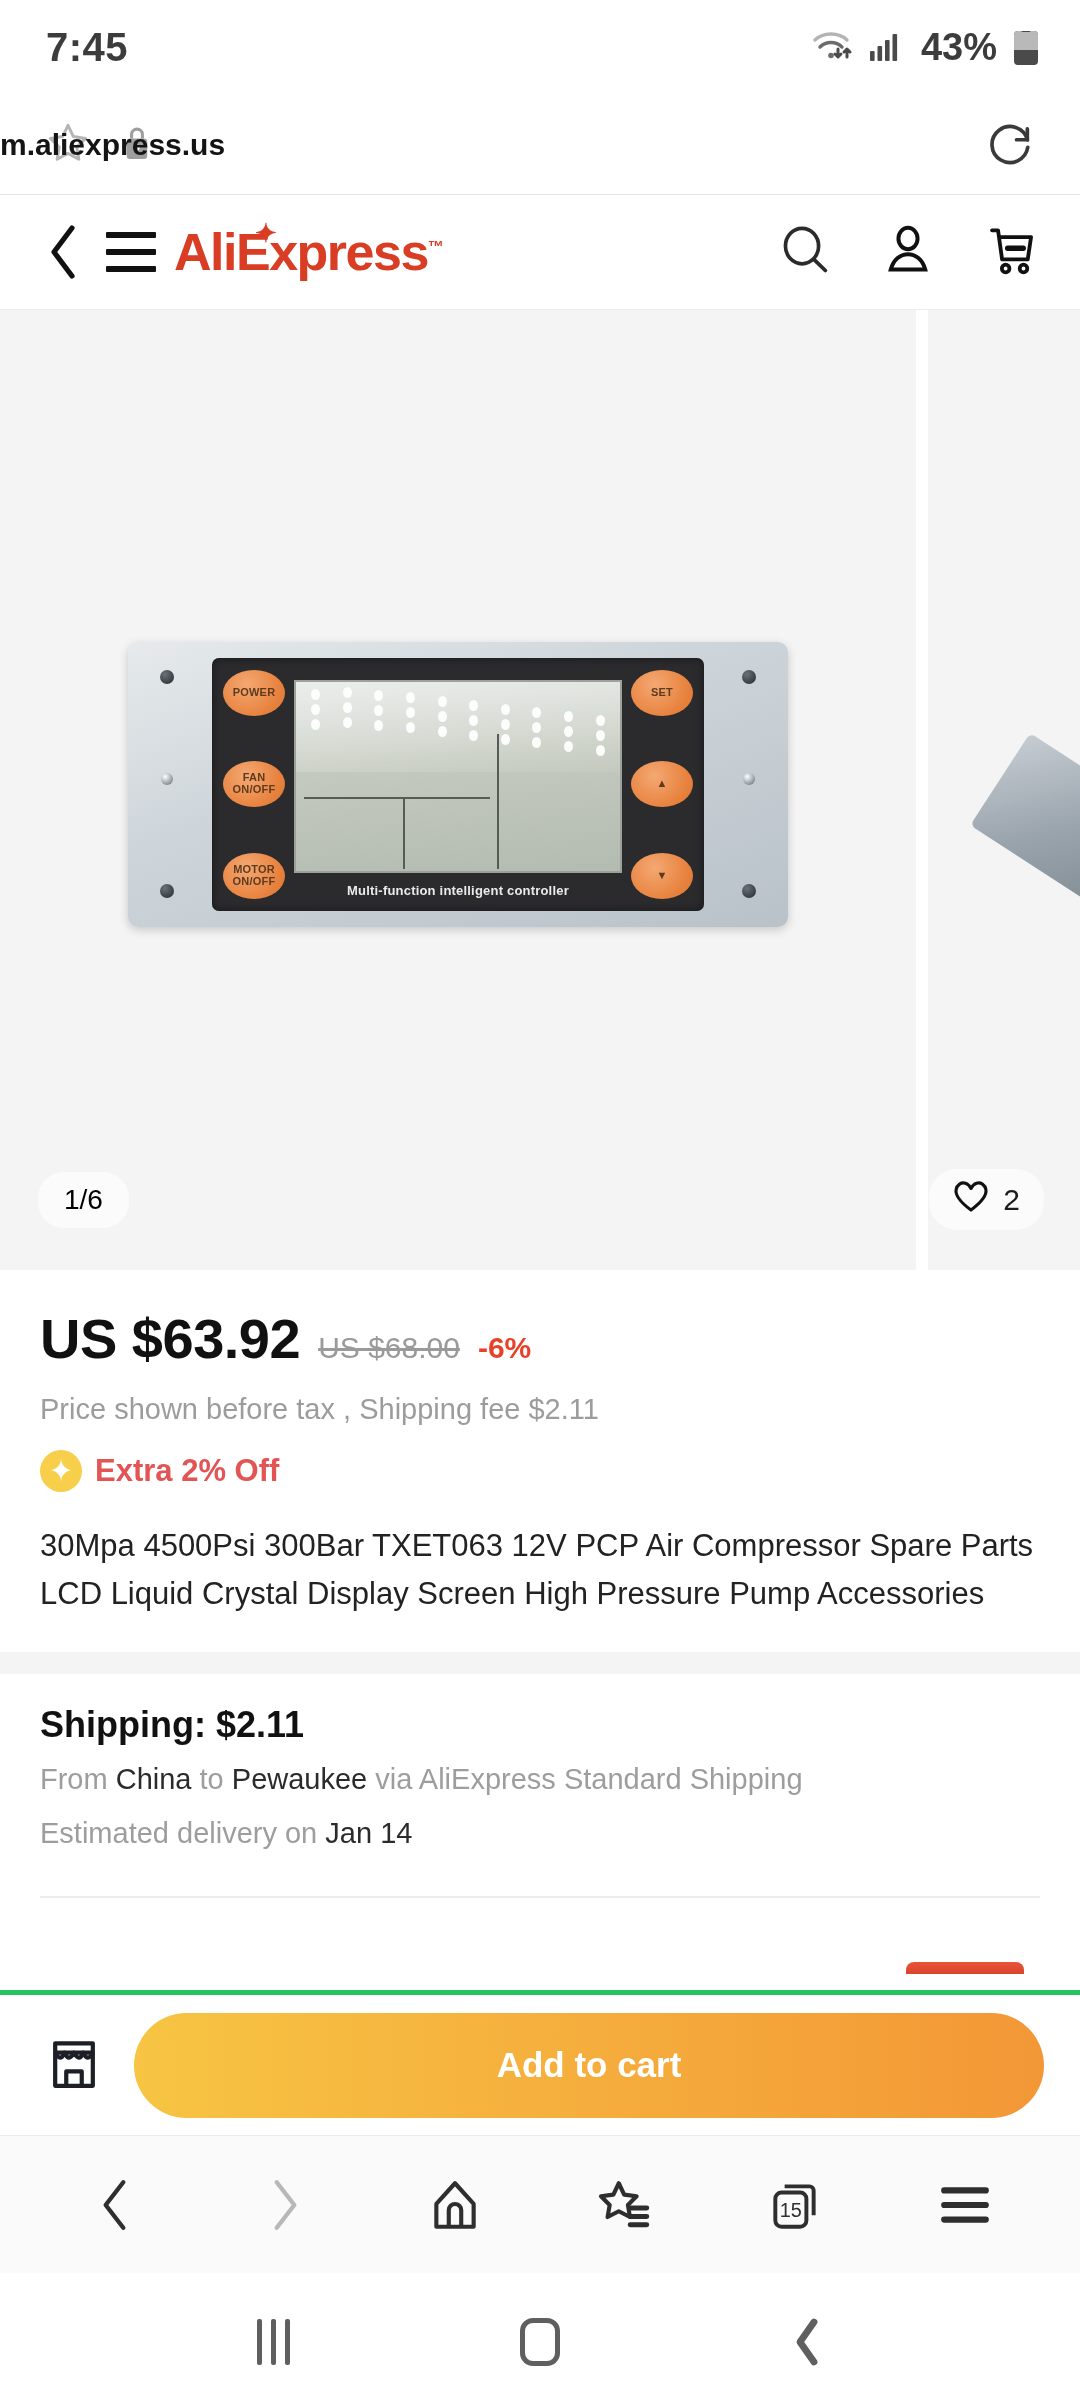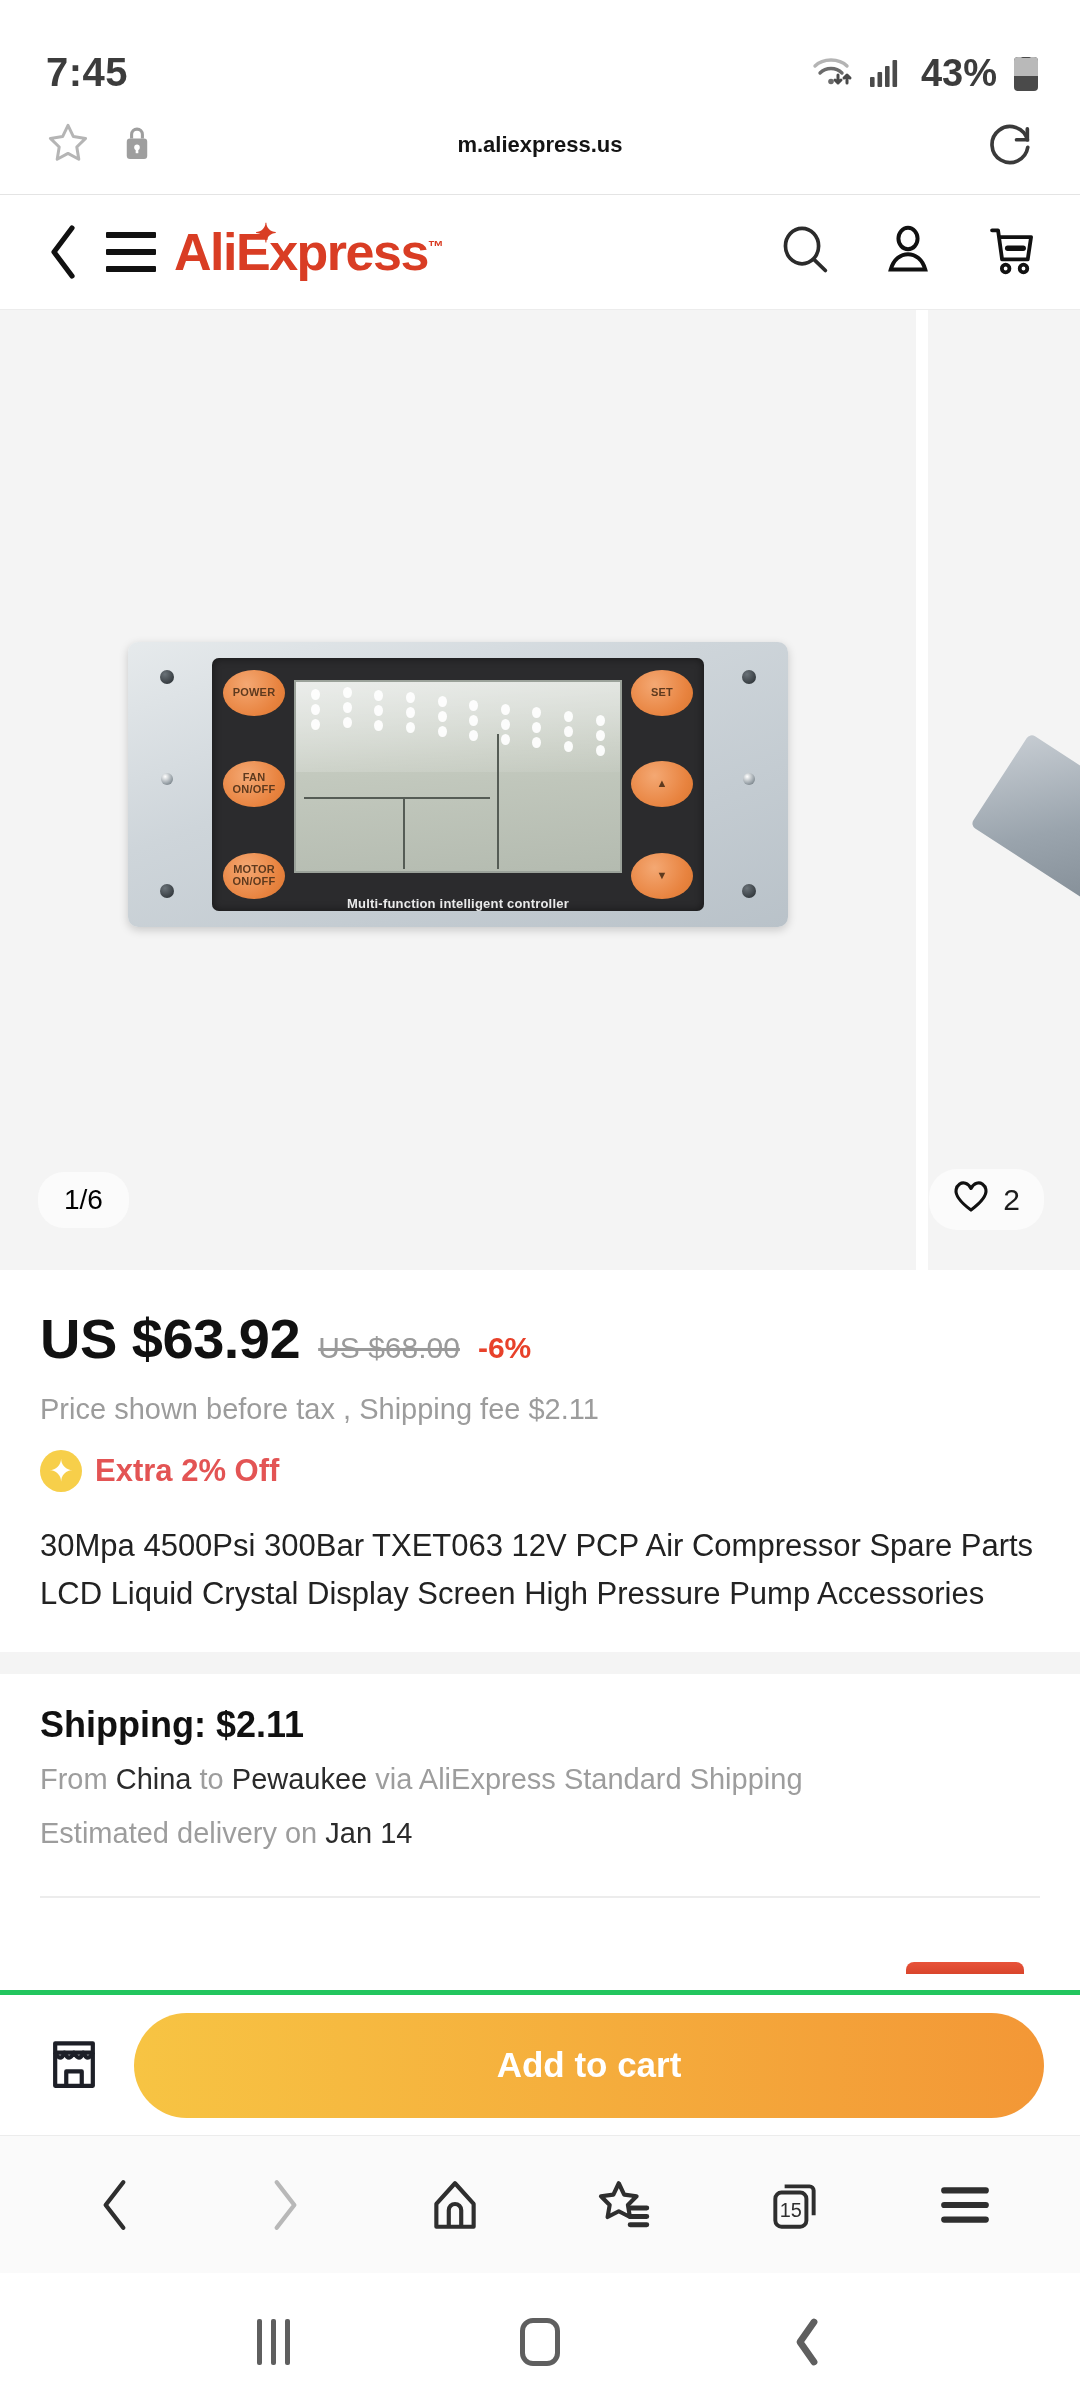--- a/index.html
+++ b/index.html
@@ -6,21 +6,21 @@
   html, body {
     width:1080px; height:2400px;
     background:#ffffff;
     font-family:"Liberation Sans", sans-serif;
     overflow:hidden;
   }
   .screen { position:relative; width:1080px; height:2400px; background:#fff; }
 
   
   .statusbar {
-    height:95px; display:flex; align-items:flex-end;
+    height:95px; display:flex; align-items:center;
     justify-content:space-between; padding:0 42px 0 46px;
   }
   .status-time { font-size:40px; font-weight:600; color:#3c3c3c; letter-spacing:0.5px; }
   .status-right { display:flex; align-items:center; gap:13px; }
   .status-pct { font-size:38px; font-weight:700; color:#3c3c3c; margin-left:4px; }
   .batt {
     width:24px; height:34px; border-radius:4px; background:#4a4a4a;
     position:relative; margin-left:4px; overflow:hidden;
   }
   .batt::before{
@@ -32,22 +32,22 @@
     background:#4a4a4a; border-radius:2px;
   }
 
   
   .urlbar {
     height:100px; display:flex; align-items:center; padding:0 44px;
     border-bottom:1px solid #e4e4e4; position:relative;
   }
   .url-left { display:flex; align-items:center; gap:30px; }
   .url-title {
-    position:absolute; left:0; right:0; text-align:center;
-    font-size:22px; font-weight:700; color:#141414; pointer-events:none;
+    position:absolute; left:0; right:0; text-align:left;
+    font-size:30px; font-weight:700; color:#141414; pointer-events:none;
   }
   .url-right { margin-left:auto; z-index:2; }
 
   
   .ae-header {
     height:115px; display:flex; align-items:center; padding:0 40px 0 44px;
     border-bottom:1px solid #ececec; background:#fff;
   }
   .ae-back { margin-right:22px; display:flex; }
   .ae-burger { display:flex; flex-direction:column; gap:11px; margin-right:18px; }
@@ -124,21 +124,21 @@
     background:linear-gradient(175deg, rgba(255,255,255,.55), rgba(255,255,255,.05));
   }
   .lcd-dots { position:absolute; left:4px; right:4px; top:5px; height:56%;
      display:flex; justify-content:space-around; align-items:flex-start; }
   .dotcol { display:flex; flex-direction:column; gap:4px; padding-top:2px; }
   .dot { width:9px; height:11px; border-radius:50%; background:#ffffff; opacity:.92; }
   .lcd-l1 { position:absolute; left:8px; right:40%; top:61%; height:2px; background:#555c55; }
   .lcd-l2 { position:absolute; left:33%; top:61%; bottom:2px; width:2px; background:#555c55; }
   .lcd-l3 { position:absolute; left:62%; top:28%; bottom:2px; width:2px; background:#555c55; }
   .dev-caption {
-    position:absolute; left:0; right:0; bottom:0; text-align:center;
+    position:absolute; left:0; right:0; bottom:13px; text-align:center;
     color:#e9eaea; font-size:13px; font-weight:700; letter-spacing:0.2px;
   }
 
   .gal-counter {
     position:absolute; left:38px; bottom:42px;
     background:#fbfbfb; border-radius:26px; padding:12px 26px;
     font-size:28px; color:#000000;
   }
   .gal-like {
     position:absolute; right:36px; bottom:40px;

